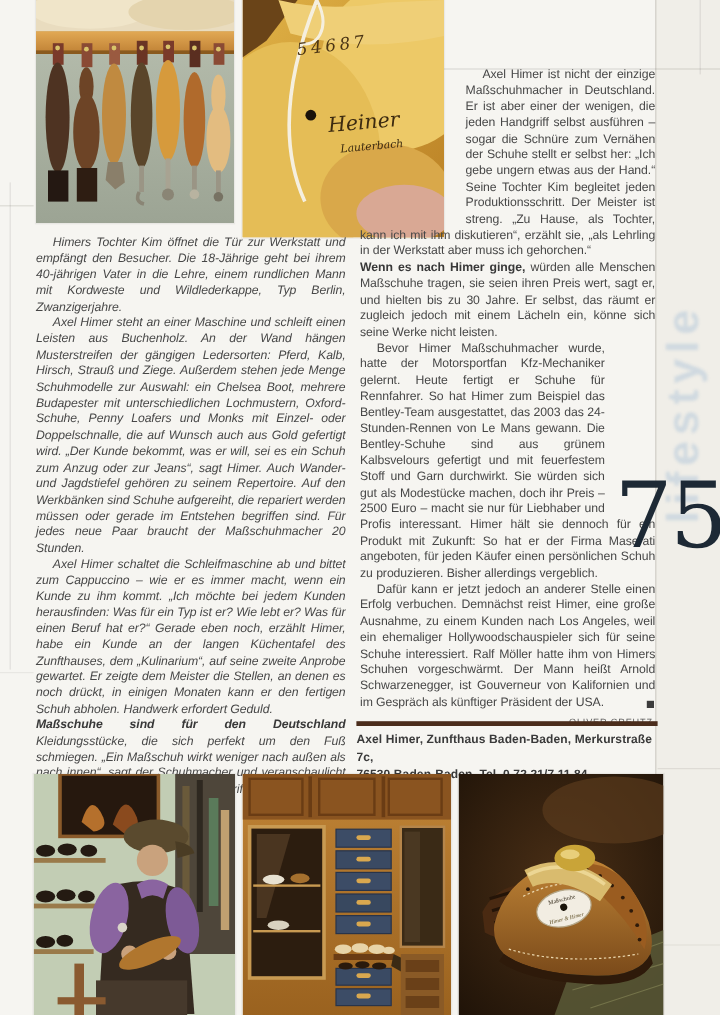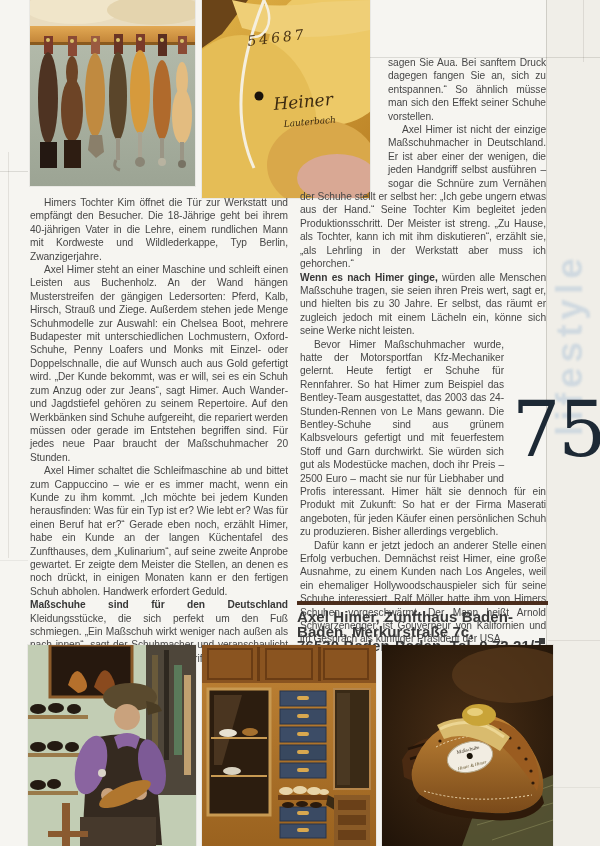--- a/index.html
+++ b/index.html
@@ -18,37 +18,37 @@
   .photo svg{display:block;}
   #ph-tools{left:30px;top:0;width:165px;height:186px;}
   #ph-lasts{left:202px;top:0;width:168px;height:198px;}
   #ph-worker{left:28px;top:645px;width:168px;height:201px;}
   #ph-cabinet{left:202px;top:645px;width:174px;height:201px;}
   #ph-shoe{left:382px;top:645px;width:171px;height:201px;}
 
   
   .col{position:absolute;font-size:10.2px;line-height:13.4px;text-align:justify;
        letter-spacing:-0.05px;color:#474747;hyphens:auto;}
-  #col-left{left:30px;top:196px;width:258px;}
+  #col-left{left:30px;top:196px;width:258px;font-style:italic;}
   #col-right{left:300px;top:56px;width:246px;}
   .col p{margin:0;}
   .indent{text-indent:14px;}
   .lead{font-weight:bold;color:#383838;}
   .sp-top{margin-top:13px;}
   .spacer-photo{float:left;width:88px;height:133px;}
   .spacer-75{float:right;width:42px;height:79px;margin-top:67px;}
   .p-last{position:relative;}
   .end-mark{position:absolute;right:1px;bottom:2px;width:6px;height:6px;background:#3c3c3c;}
   .byline{text-align:right;font-size:7.6px;letter-spacing:0.7px;color:#5a5a5a;margin-top:3px;padding-right:2px;}
 
   .num75{position:absolute;left:512px;top:392px;font-family:"DejaVu Serif","Liberation Serif",serif;
          font-size:76px;line-height:1;color:#1d2935;letter-spacing:-2px;}
 
   .rule-brown{position:absolute;left:297px;top:601px;width:251px;height:4px;background:#4b2d1c;}
-  .address{position:absolute;left:297px;top:610px;width:260px;font-size:15px;line-height:14.5px;
+  .address{position:absolute;left:297px;top:610px;width:260px;font-size:10px;line-height:14.5px;
            font-weight:bold;color:#3a3a3a;letter-spacing:0.1px;}
 </style>
 </head>
 <body>
 
 <div class="page">
 
   <div class="edge-strip"></div>
   <div class="vline" style="left:546px;top:0;height:846px;"></div>
   <div class="vline" style="left:583px;top:0;height:62px;opacity:.6;"></div>
@@ -151,21 +151,20 @@
 
   <div class="col" id="col-left">
     <p class="indent">Himers Tochter Kim öffnet die Tür zur Werkstatt und empfängt den Besucher. Die 18-Jährige geht bei ihrem 40-jährigen Vater in die Lehre, einem rundlichen Mann mit Kordweste und Wildlederkappe, Typ Berlin, Zwanzigerjahre.</p>
     <p class="indent">Axel Himer steht an einer Maschine und schleift einen Leisten aus Buchenholz. An der Wand hängen Musterstreifen der gängigen Ledersorten: Pferd, Kalb, Hirsch, Strauß und Ziege. Außerdem stehen jede Menge Schuhmodelle zur Auswahl: ein Chelsea Boot, mehrere Budapester mit unterschiedlichen Lochmustern, Oxford-Schuhe, Penny Loafers und Monks mit Einzel- oder Doppelschnalle, die auf Wunsch auch aus Gold gefertigt wird. „Der Kunde bekommt, was er will, sei es ein Schuh zum Anzug oder zur Jeans“, sagt Himer. Auch Wander- und Jagdstiefel gehören zu seinem Repertoire. Auf den Werkbänken sind Schuhe aufgereiht, die repariert werden müssen oder gerade im Entstehen begriffen sind. Für jedes neue Paar braucht der Maßschuhmacher 20 Stunden.</p>
     <p class="indent">Axel Himer schaltet die Schleifmaschine ab und bittet zum Cappuccino – wie er es immer macht, wenn ein Kunde zu ihm kommt. „Ich möchte bei jedem Kunden herausfinden: Was für ein Typ ist er? Wie lebt er? Was für einen Beruf hat er?“ Gerade eben noch, erzählt Himer, habe ein Kunde an der langen Küchentafel des Zunfthauses, dem „Kulinarium“, auf seine zweite Anprobe gewartet. Er zeigte dem Meister die Stellen, an denen es noch drückt, in einigen Monaten kann er den fertigen Schuh abholen. Handwerk erfordert Geduld.</p>
     <p class="sp-top"><span class="lead">Maßschuhe sind für den Deutschland</span><span> Kleidungsstücke, die sich perfekt um den Fuß schmiegen. „Ein Maßschuh wirkt weniger nach außen als nach innen“, sagt der Schuhmacher und veranschaulicht seine These mit einem Massagegriff am Rücken des Gastes: „Wenn ich zu fest zupacke,</span></p>
   </div>
 
   <div class="col" id="col-right">
     <div class="spacer-photo"></div>
-    <p>sagen Sie Aua. Bei sanftem Druck dagegen fangen Sie an, sich zu entspannen.“ So ähnlich müsse man sich den Effekt seiner Schuhe vorstellen.</p>
     <p class="indent">Axel Himer ist nicht der einzige Maßschuhmacher in Deutschland. Er ist aber einer der wenigen, die jeden Handgriff selbst ausführen – sogar die Schnüre zum Vernähen der Schuhe stellt er selbst her: „Ich gebe ungern etwas aus der Hand.“ Seine Tochter Kim begleitet jeden Produktionsschritt. Der Meister ist streng. „Zu Hause, als Tochter, kann ich mit ihm diskutieren“, erzählt sie, „als Lehrling in der Werkstatt aber muss ich gehorchen.“</p>
     <p class="sp-top"><span class="lead">Wenn es nach Himer ginge,</span><span> würden alle Menschen Maßschuhe tragen, sie seien ihren Preis wert, sagt er, und hielten bis zu 30 Jahre. Er selbst, das räumt er zugleich jedoch mit einem Lächeln ein, könne sich seine Werke nicht leisten.</span></p>
     <div class="spacer-75"></div>
     <p class="indent">Bevor Himer Maßschuhmacher wurde, hatte der Motorsportfan Kfz-Mechaniker gelernt. Heute fertigt er Schuhe für Rennfahrer. So hat Himer zum Beispiel das Bentley-Team ausgestattet, das 2003 das 24-Stunden-Rennen von Le Mans gewann. Die Bentley-Schuhe sind aus grünem Kalbsvelours gefertigt und mit feuerfestem Stoff und Garn durchwirkt. Sie würden sich gut als Modestücke machen, doch ihr Preis – 2500 Euro – macht sie nur für Liebhaber und Profis interessant. Himer hält sie dennoch für ein Produkt mit Zukunft: So hat er der Firma Maserati angeboten, für jeden Käufer einen persönlichen Schuh zu produzieren. Bisher allerdings vergeblich.</p>
     <p class="indent p-last"><span>Dafür kann er jetzt jedoch an anderer Stelle einen Erfolg verbuchen. Demnächst reist Himer, eine große Ausnahme, zu einem Kunden nach Los Angeles, weil ein ehemaliger Hollywoodschauspieler sich für seine Schuhe interessiert. Ralf Möller hatte ihm von Himers Schuhen vorgeschwärmt. Der Mann heißt Arnold Schwarzenegger, ist Gouverneur von Kalifornien und im Gespräch als künftiger Präsident der USA.</span><span class="end-mark"></span></p>
     <div class="byline">OLIVER CREUTZ</div>
   </div>
 
   <div class="num75">75</div>
 

